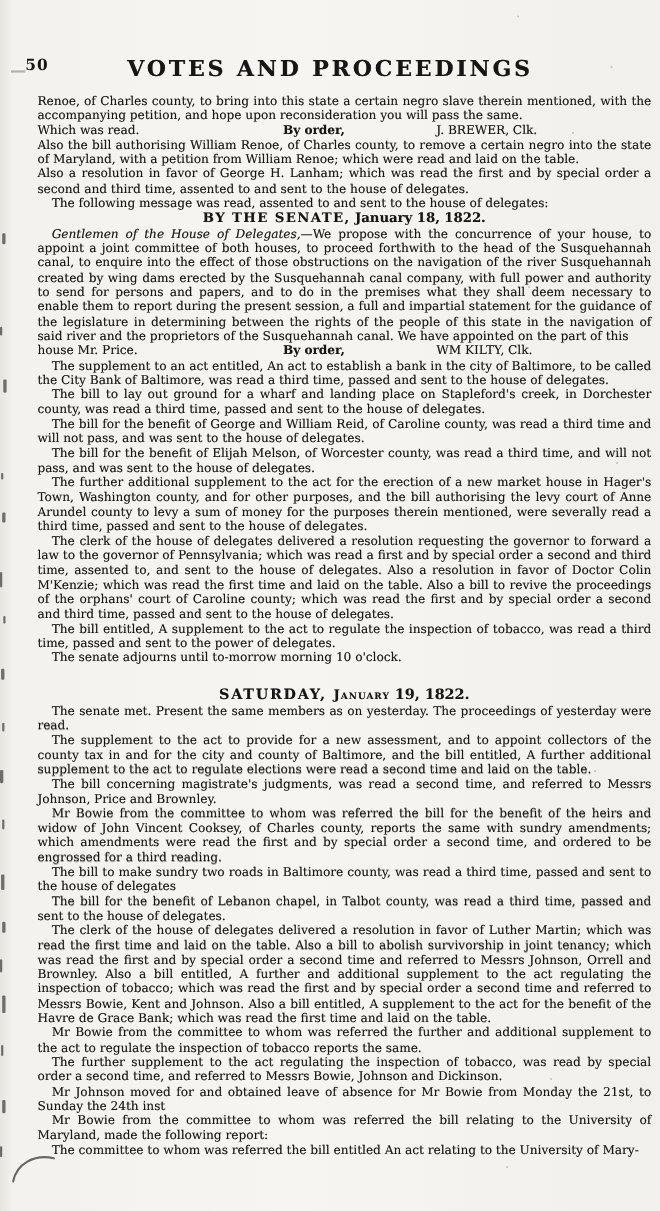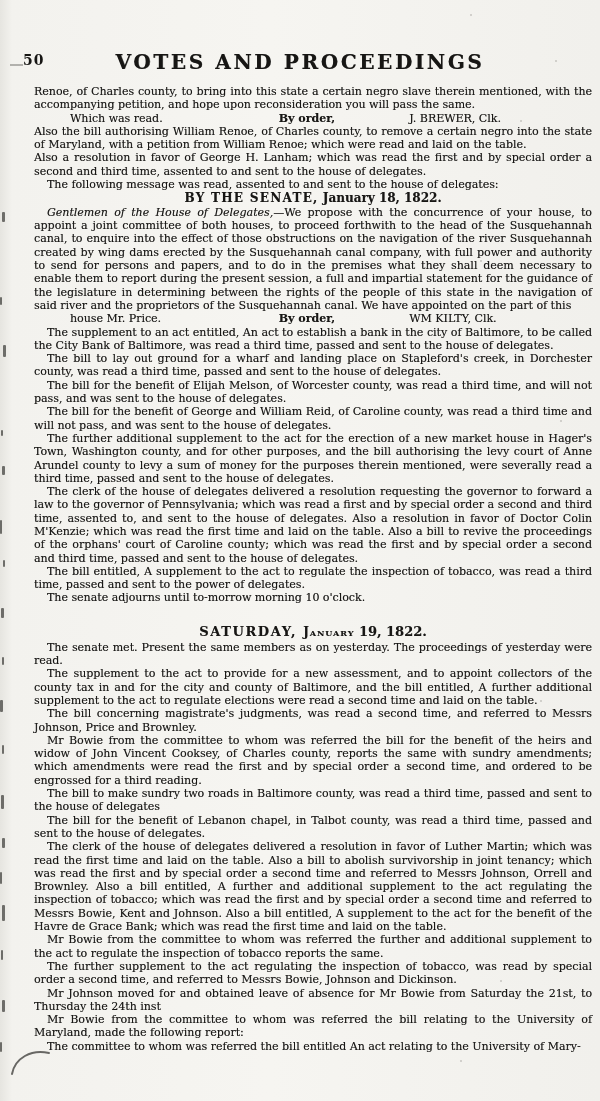--- a/index.html
+++ b/index.html
@@ -25,21 +25,21 @@
     text-shadow: 0.3px 0.3px 0.4px rgba(20,20,20,.55);
   }
   .bodycol {
     margin: 7px 8px 0 34px;
     font-size: 11px; line-height: 13.3px;
     text-align: justify;
     text-shadow: 0.2px 0.2px 0.3px rgba(25,25,25,.45);
   }
   .para { margin: 0; }
   .indent { text-indent: 13px; }
-  .sigrow { display: flex; margin-left: 36px; }
+  .sigrow { display: flex; }
   .sig-left { width: 40%; }
   .sig-mid { width: 25%; font-weight: bold; }
   .sig-right { flex: 1; text-align: left; }
   .pr30 { padding-right: 28px; }
   .pr90 { padding-right: 88px; }
   .heading-senate {
     text-align: center; text-indent: 0; font-weight: bold;
     font-size: 12px; line-height: 14.5px;
   }
   .heading-senate .caps { letter-spacing: 1.3px; }
@@ -117,36 +117,36 @@
     <p class="para indent"><span class="ital">Gentlemen of the House of Delegates,</span><span>—We propose with the concurrence of your house, to appoint a joint committee of both houses, to proceed forthwith to the head of the Susquehannah canal, to enquire into the effect of those obstructions on the navigation of the river Susquehannah created by wing dams erected by the Susquehannah canal company, with full power and authority to send for persons and papers, and to do in the premises what they shall deem necessary to enable them to report during the present session, a full and impartial statement for the guidance of the legislature in determining between the rights of the people of this state in the navigation of said river and the proprietors of the Susquehannah canal.  We have appointed on the part of this</span></p>
 
     <div class="sigrow">
       <span class="sig-left">house Mr. Price.</span>
       <span class="sig-mid">By order,</span>
       <span class="sig-right pr90">WM KILTY, Clk.</span>
     </div>
 
     <p class="para indent">The supplement to an act entitled, An act to establish a bank in the city of Baltimore, to be called the City Bank of Baltimore, was read a third time, passed and sent to the house of delegates.</p>
     <p class="para indent">The bill to lay out ground for a wharf and landing place on Stapleford's creek, in Dorchester county, was read a third time, passed and sent to the house of delegates.</p>
+    <p class="para indent">The bill for the benefit of George and William Reid, of Caroline county, was read a third time and will not pass, and was sent to the house of delegates.</p>
     <p class="para indent">The bill for the benefit of Elijah Melson, of Worcester county, was read a third time, and will not pass, and was sent to the house of delegates.</p>
-    <p class="para indent">The bill for the benefit of George and William Reid, of Caroline county, was read a third time and will not pass, and was sent to the house of delegates.</p>
     <p class="para indent">The further additional supplement to the act for the erection of a new market house in Hager's Town, Washington county, and for other purposes, and the bill authorising the levy court of Anne Arundel county to levy a sum of money for the purposes therein mentioned, were severally read a third time, passed and sent to the house of delegates.</p>
     <p class="para indent">The clerk of the house of delegates delivered a resolution requesting the governor to forward a law to the governor of Pennsylvania; which was read a first and by special order a second and third time, assented to, and sent to the house of delegates.  Also a resolution in favor of Doctor Colin M'Kenzie; which was read the first time and laid on the table.  Also a bill to revive the proceedings of the orphans' court of Caroline county; which was read the first and by special order a second and third time, passed and sent to the house of delegates.</p>
     <p class="para indent">The bill entitled, A supplement to the act to regulate the inspection of tobacco, was read a third time, passed and sent to the power of delegates.</p>
     <p class="para indent">The senate adjourns until to-morrow morning 10 o'clock.</p>
 
     <h2 class="saturday"><span class="day">SATURDAY, </span><span class="month">January</span><span> 19, 1822.</span></h2>
 
     <p class="para indent">The senate met.  Present the same members as on yesterday.  The proceedings of yesterday were read.</p>
     <p class="para indent">The supplement to the act to provide for a new assessment, and to appoint collectors of the county tax in and for the city and county of Baltimore, and the bill entitled, A further additional supplement to the act to regulate elections were read a second time and laid on the table.</p>
     <p class="para indent">The bill concerning magistrate's judgments, was read a second time, and referred to Messrs Johnson, Price and Brownley.</p>
     <p class="para indent">Mr Bowie from the committee to whom was referred the bill for the benefit of the heirs and widow of John Vincent Cooksey, of Charles county, reports the same with sundry amendments; which amendments were read the first and by special order a second time, and ordered to be engrossed for a third reading.</p>
     <p class="para indent">The bill to make sundry two roads in Baltimore county, was read a third time, passed and sent to the house of delegates</p>
     <p class="para indent">The bill for the benefit of Lebanon chapel, in Talbot county, was read a third time, passed and sent to the house of delegates.</p>
     <p class="para indent">The clerk of the house of delegates delivered a resolution in favor of Luther Martin; which was read the first time and laid on the table.  Also a bill to abolish survivorship in joint tenancy; which was read the first and by special order a second time and referred to Messrs Johnson, Orrell and Brownley.  Also a bill entitled, A further and additional supplement to the act regulating the inspection of tobacco; which was read the first and by special order a second time and referred to Messrs Bowie, Kent and Johnson.  Also a bill entitled, A supplement to the act for the benefit of the Havre de Grace Bank; which was read the first time and laid on the table.</p>
     <p class="para indent">Mr Bowie from the committee to whom was referred the further and additional supplement to the act to regulate the inspection of tobacco reports the same.</p>
     <p class="para indent">The further supplement to the act regulating the inspection of tobacco, was read by special order a second time, and referred to Messrs Bowie, Johnson and Dickinson.</p>
-    <p class="para indent">Mr Johnson moved for and obtained leave of absence for Mr Bowie from Saturday the 21st, to Thursday the 24th inst</p>
+    <p class="para indent">Mr Johnson moved for and obtained leave of absence for Mr Bowie from Monday the 21st, to Sunday the 24th inst</p>
     <p class="para indent">Mr Bowie from the committee to whom was referred the bill relating to the University of Maryland, made the following report:</p>
     <p class="para indent">The committee to whom was referred the bill entitled  An act relating to the University of Mary-</p>
 
   </main>
 </div>
 
 </body></html>

